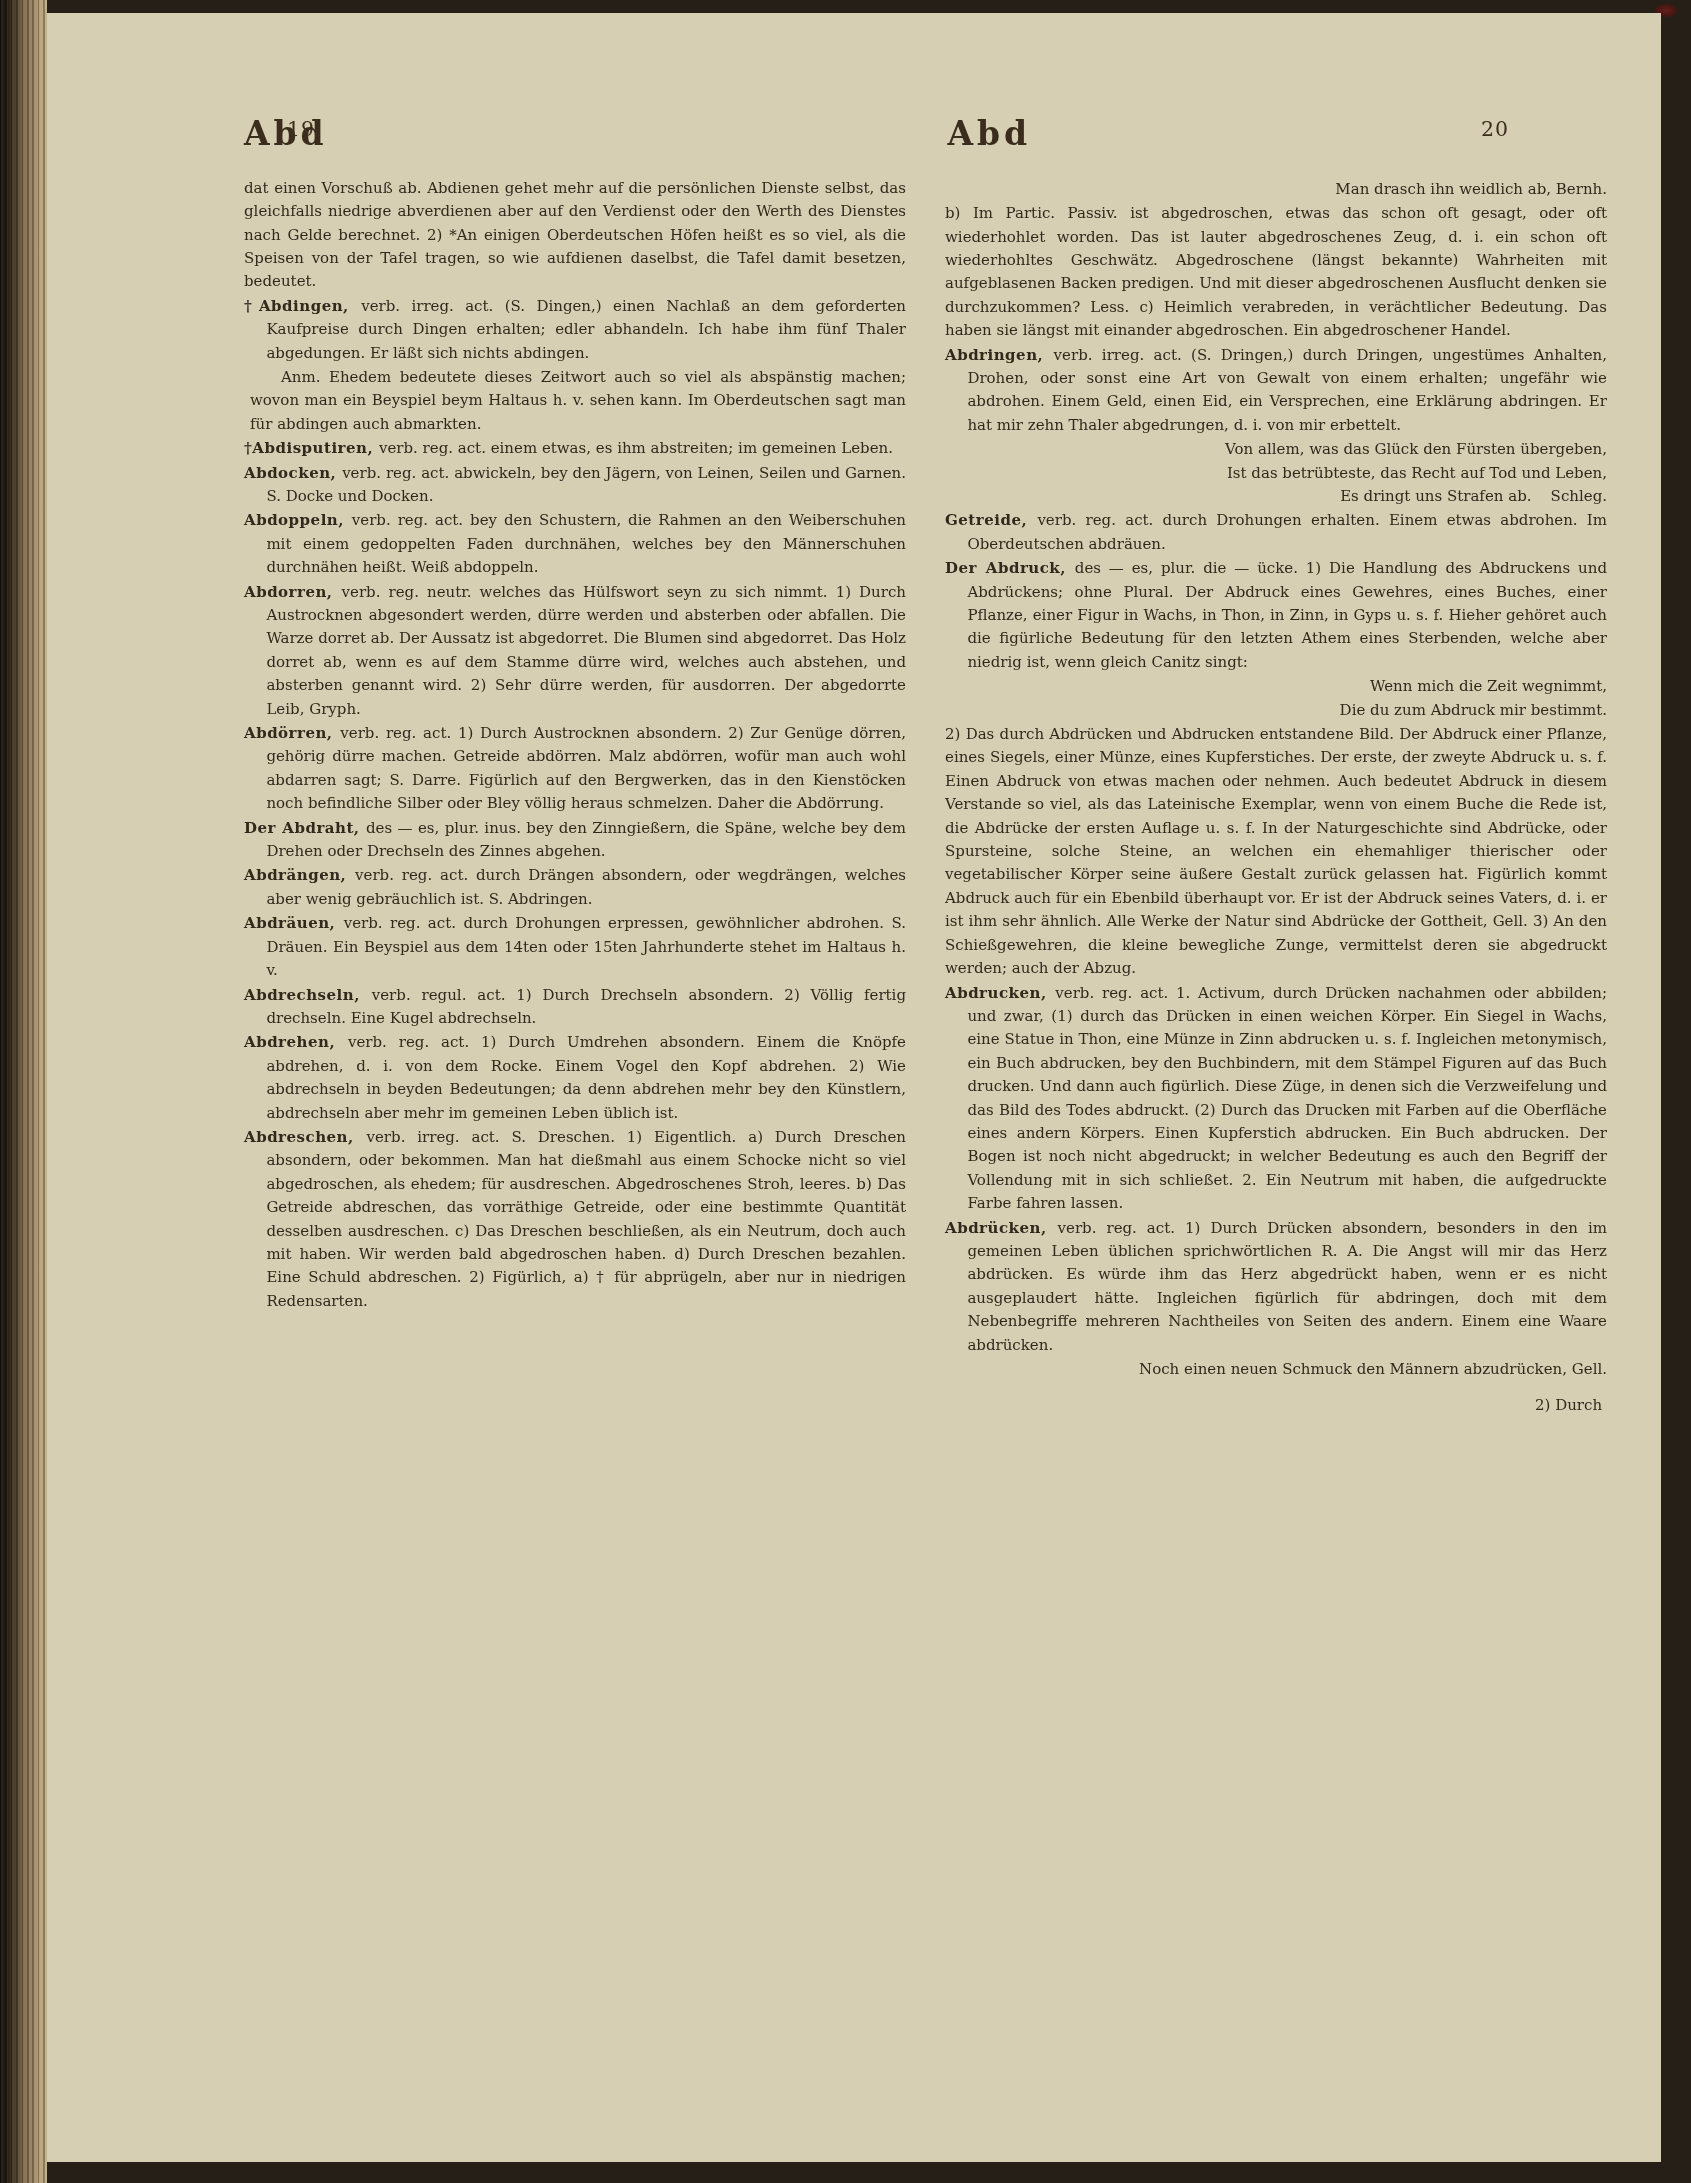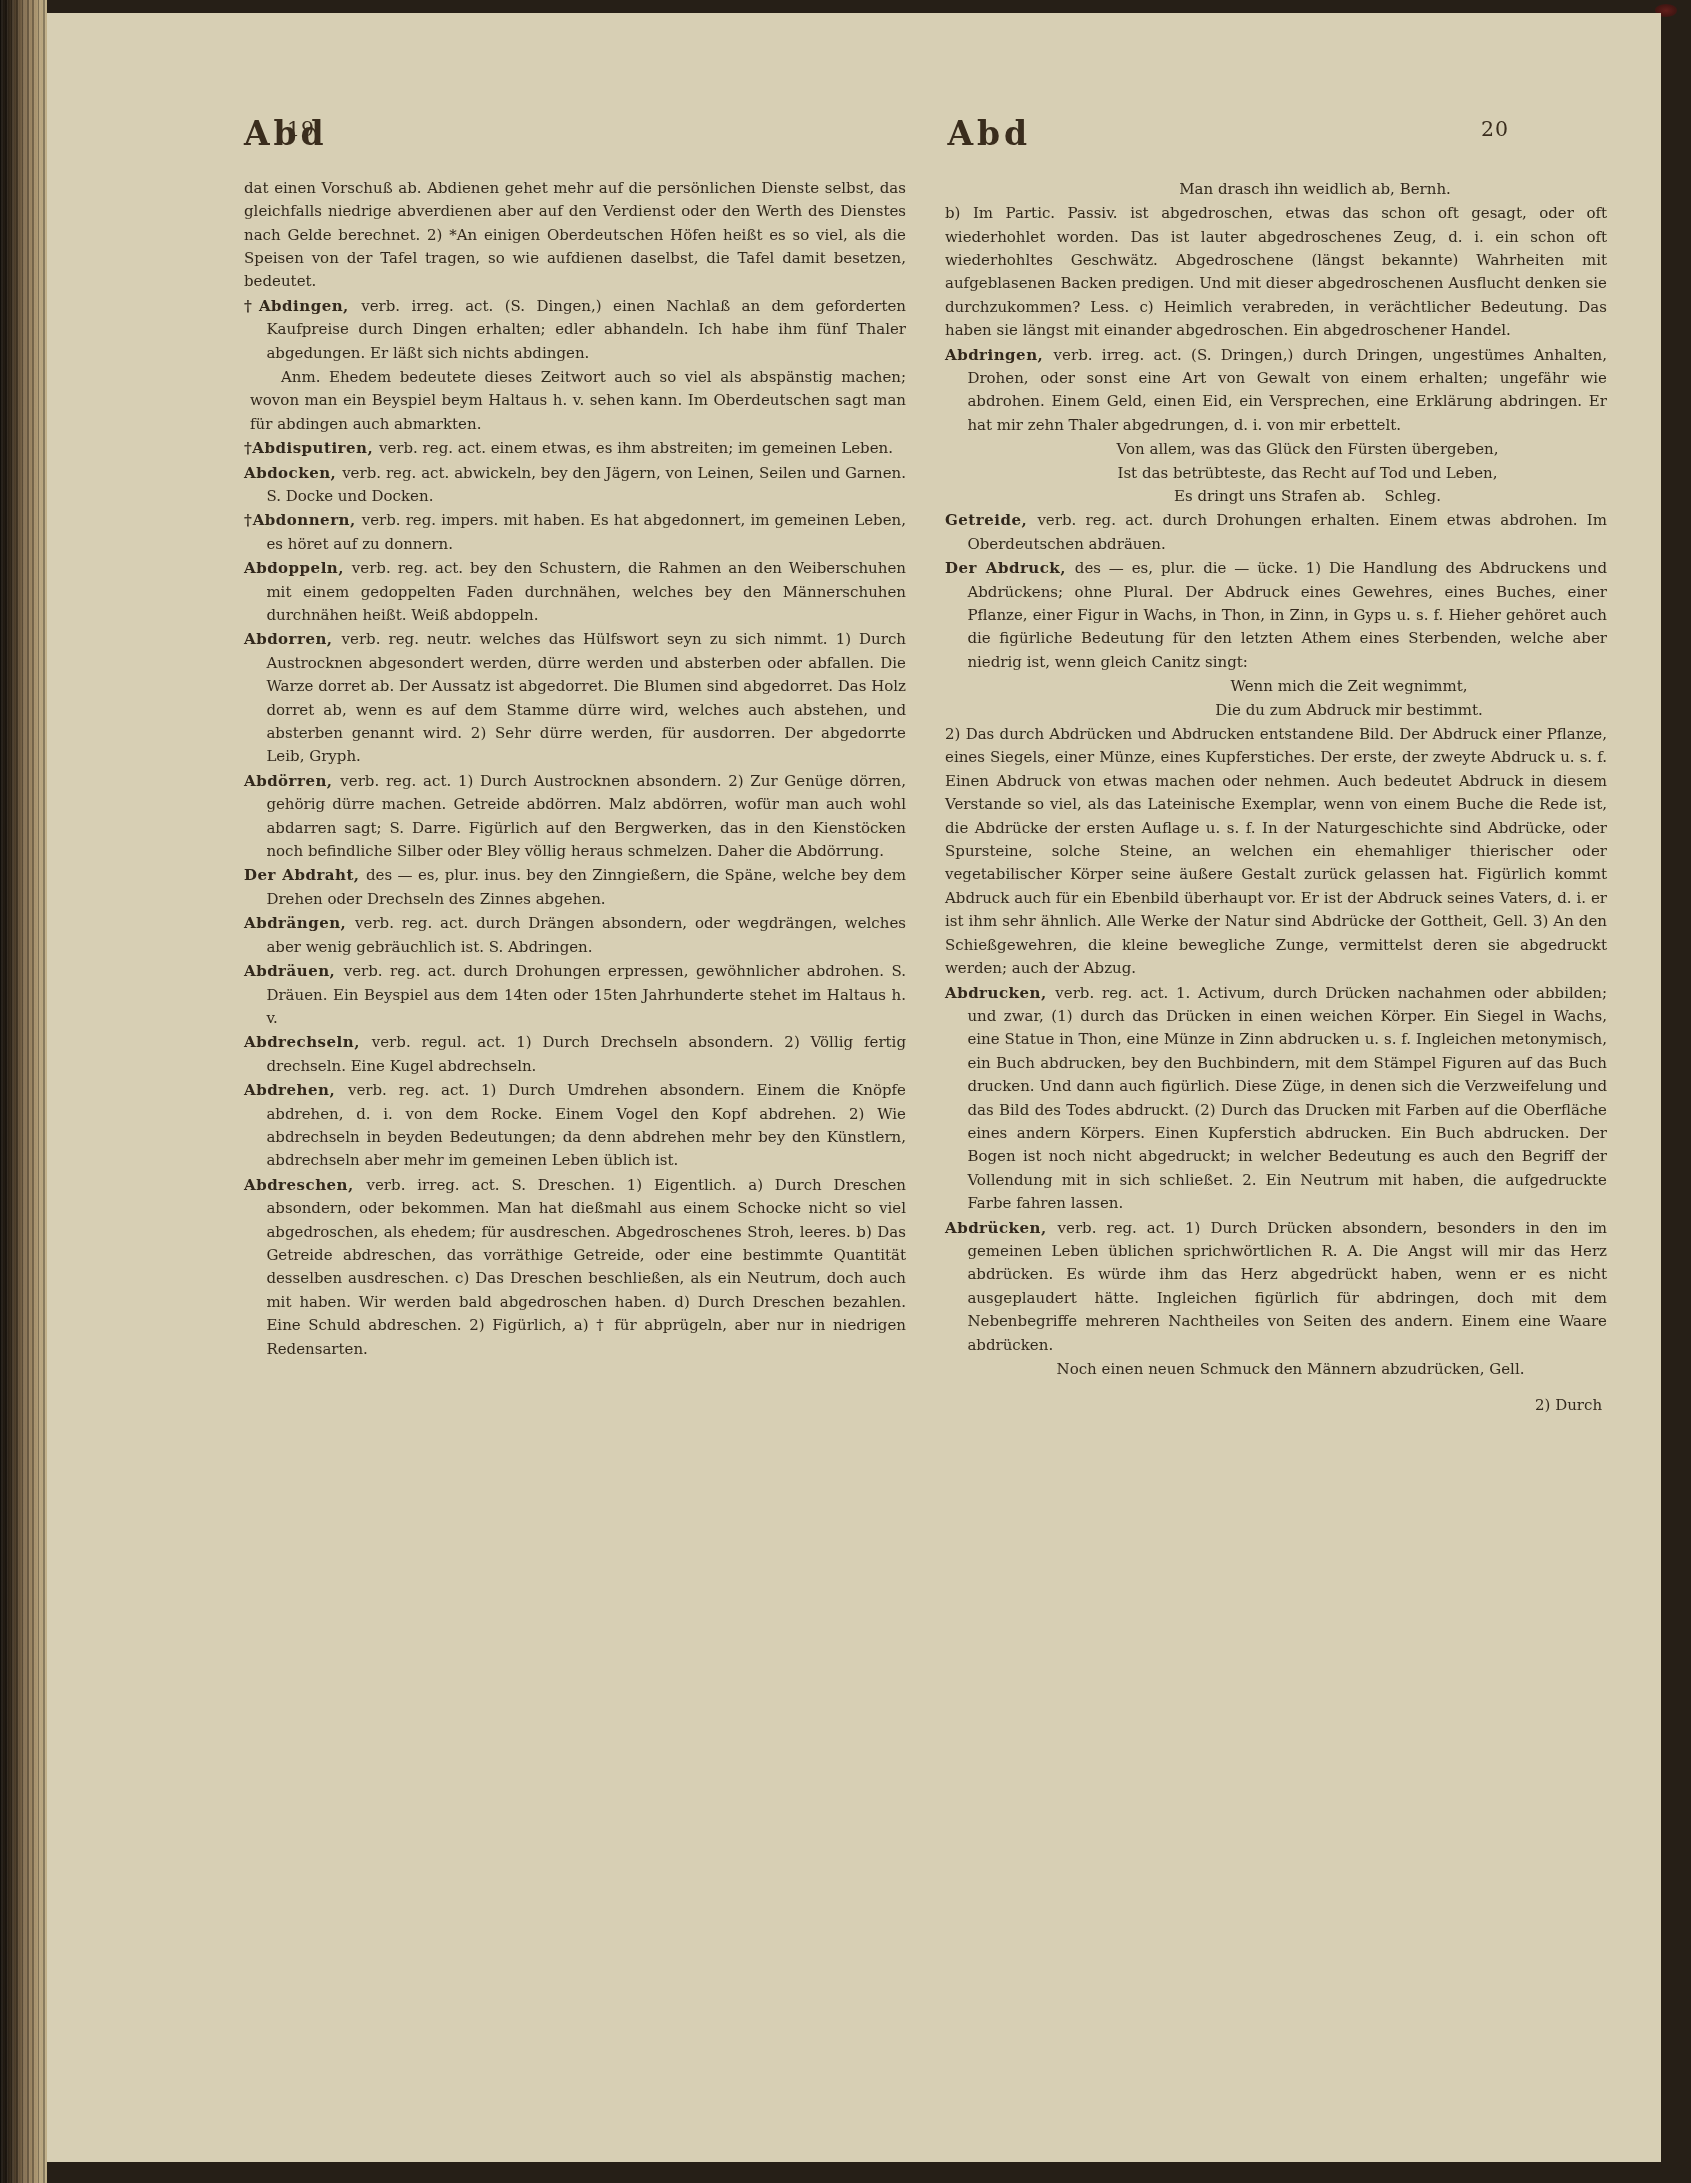--- a/index.html
+++ b/index.html
@@ -58,21 +58,21 @@
     padding:29px 54px 0 197px;
     text-align:justify;
     font-size:15px;
     line-height:23.4px;
   }
   .para{margin:0 0 1px 0;}
   .para.entry{padding-left:22.4px;text-indent:-22.4px;}
   .para.cont{text-indent:0;}
   .para.indent{text-indent:31px;margin-left:6px;}
   .headword{font-weight:bold;letter-spacing:0.5px;}
-  .verse{text-align:center;margin:1px 0;}
+  .verse{text-align:right;margin:1px 0;}
   .verse-line{line-height:23.4px;}
   .catchword{text-align:right;margin-top:12.7px;padding-right:4.9px;}
 </style>
 </head>
 <body>
 
 <div class="binding"></div>
 <div class="corner-mark"></div>
 
 <div class="paper">
@@ -87,21 +87,20 @@
     </div>
   </div>
 
   <div class="columns">
     <div class="column" id="col-left">
         <p class="para cont">dat einen Vorschuß ab. Abdienen gehet mehr auf die persönlichen Dienste selbst, das gleichfalls niedrige abverdienen aber auf den Verdienst oder den Werth des Dienstes nach Gelde berechnet. 2) *An einigen Oberdeutschen Höfen heißt es so viel, als die Speisen von der Tafel tragen, so wie aufdienen daselbst, die Tafel damit besetzen, bedeutet.</p>
         <p class="para entry"><b class="headword">†Abdingen, </b>verb. irreg. act. (S. Dingen,) einen Nachlaß an dem geforderten Kaufpreise durch Dingen erhalten; edler abhandeln. Ich habe ihm fünf Thaler abgedungen. Er läßt sich nichts abdingen.</p>
         <p class="para indent">Anm. Ehedem bedeutete dieses Zeitwort auch so viel als abspänstig machen; wovon man ein Beyspiel beym Haltaus h. v. sehen kann. Im Oberdeutschen sagt man für abdingen auch abmarkten.</p>
         <p class="para entry"><b class="headword">†Abdisputiren, </b>verb. reg. act. einem etwas, es ihm abstreiten; im gemeinen Leben.</p>
         <p class="para entry"><b class="headword">Abdocken, </b>verb. reg. act. abwickeln, bey den Jägern, von Leinen, Seilen und Garnen. S. Docke und Docken.</p>
-        <p class="para entry"><b class="headword">†Abdonnern, </b>verb. reg. impers. mit haben. Es hat abgedonnert, im gemeinen Leben, es höret auf zu donnern.</p>
         <p class="para entry"><b class="headword">Abdoppeln, </b>verb. reg. act. bey den Schustern, die Rahmen an den Weiberschuhen mit einem gedoppelten Faden durchnähen, welches bey den Männerschuhen durchnähen heißt. Weiß abdoppeln.</p>
         <p class="para entry"><b class="headword">Abdorren, </b>verb. reg. neutr. welches das Hülfswort seyn zu sich nimmt. 1) Durch Austrocknen abgesondert werden, dürre werden und absterben oder abfallen. Die Warze dorret ab. Der Aussatz ist abgedorret. Die Blumen sind abgedorret. Das Holz dorret ab, wenn es auf dem Stamme dürre wird, welches auch abstehen, und absterben genannt wird. 2) Sehr dürre werden, für ausdorren. Der abgedorrte Leib, Gryph.</p>
         <p class="para entry"><b class="headword">Abdörren, </b>verb. reg. act. 1) Durch Austrocknen absondern. 2) Zur Genüge dörren, gehörig dürre machen. Getreide abdörren. Malz abdörren, wofür man auch wohl abdarren sagt; S. Darre. Figürlich auf den Bergwerken, das in den Kienstöcken noch befindliche Silber oder Bley völlig heraus schmelzen. Daher die Abdörrung.</p>
         <p class="para entry"><b class="headword">Der Abdraht, </b>des — es, plur. inus. bey den Zinngießern, die Späne, welche bey dem Drehen oder Drechseln des Zinnes abgehen.</p>
         <p class="para entry"><b class="headword">Abdrängen, </b>verb. reg. act. durch Drängen absondern, oder wegdrängen, welches aber wenig gebräuchlich ist. S. Abdringen.</p>
         <p class="para entry"><b class="headword">Abdräuen, </b>verb. reg. act. durch Drohungen erpressen, gewöhnlicher abdrohen. S. Dräuen. Ein Beyspiel aus dem 14ten oder 15ten Jahrhunderte stehet im Haltaus h. v.</p>
         <p class="para entry"><b class="headword">Abdrechseln, </b>verb. regul. act. 1) Durch Drechseln absondern. 2) Völlig fertig drechseln. Eine Kugel abdrechseln.</p>
         <p class="para entry"><b class="headword">Abdrehen, </b>verb. reg. act. 1) Durch Umdrehen absondern. Einem die Knöpfe abdrehen, d. i. von dem Rocke. Einem Vogel den Kopf abdrehen. 2) Wie abdrechseln in beyden Bedeutungen; da denn abdrehen mehr bey den Künstlern, abdrechseln aber mehr im gemeinen Leben üblich ist.</p>
         <p class="para entry"><b class="headword">Abdreschen, </b>verb. irreg. act. S. Dreschen. 1) Eigentlich. a) Durch Dreschen absondern, oder bekommen. Man hat dießmahl aus einem Schocke nicht so viel abgedroschen, als ehedem; für ausdreschen. Abgedroschenes Stroh, leeres. b) Das Getreide abdreschen, das vorräthige Getreide, oder eine bestimmte Quantität desselben ausdreschen. c) Das Dreschen beschließen, als ein Neutrum, doch auch mit haben. Wir werden bald abgedroschen haben. d) Durch Dreschen bezahlen. Eine Schuld abdreschen. 2) Figürlich, a) † für abprügeln, aber nur in niedrigen Redensarten.</p>
       </div>

